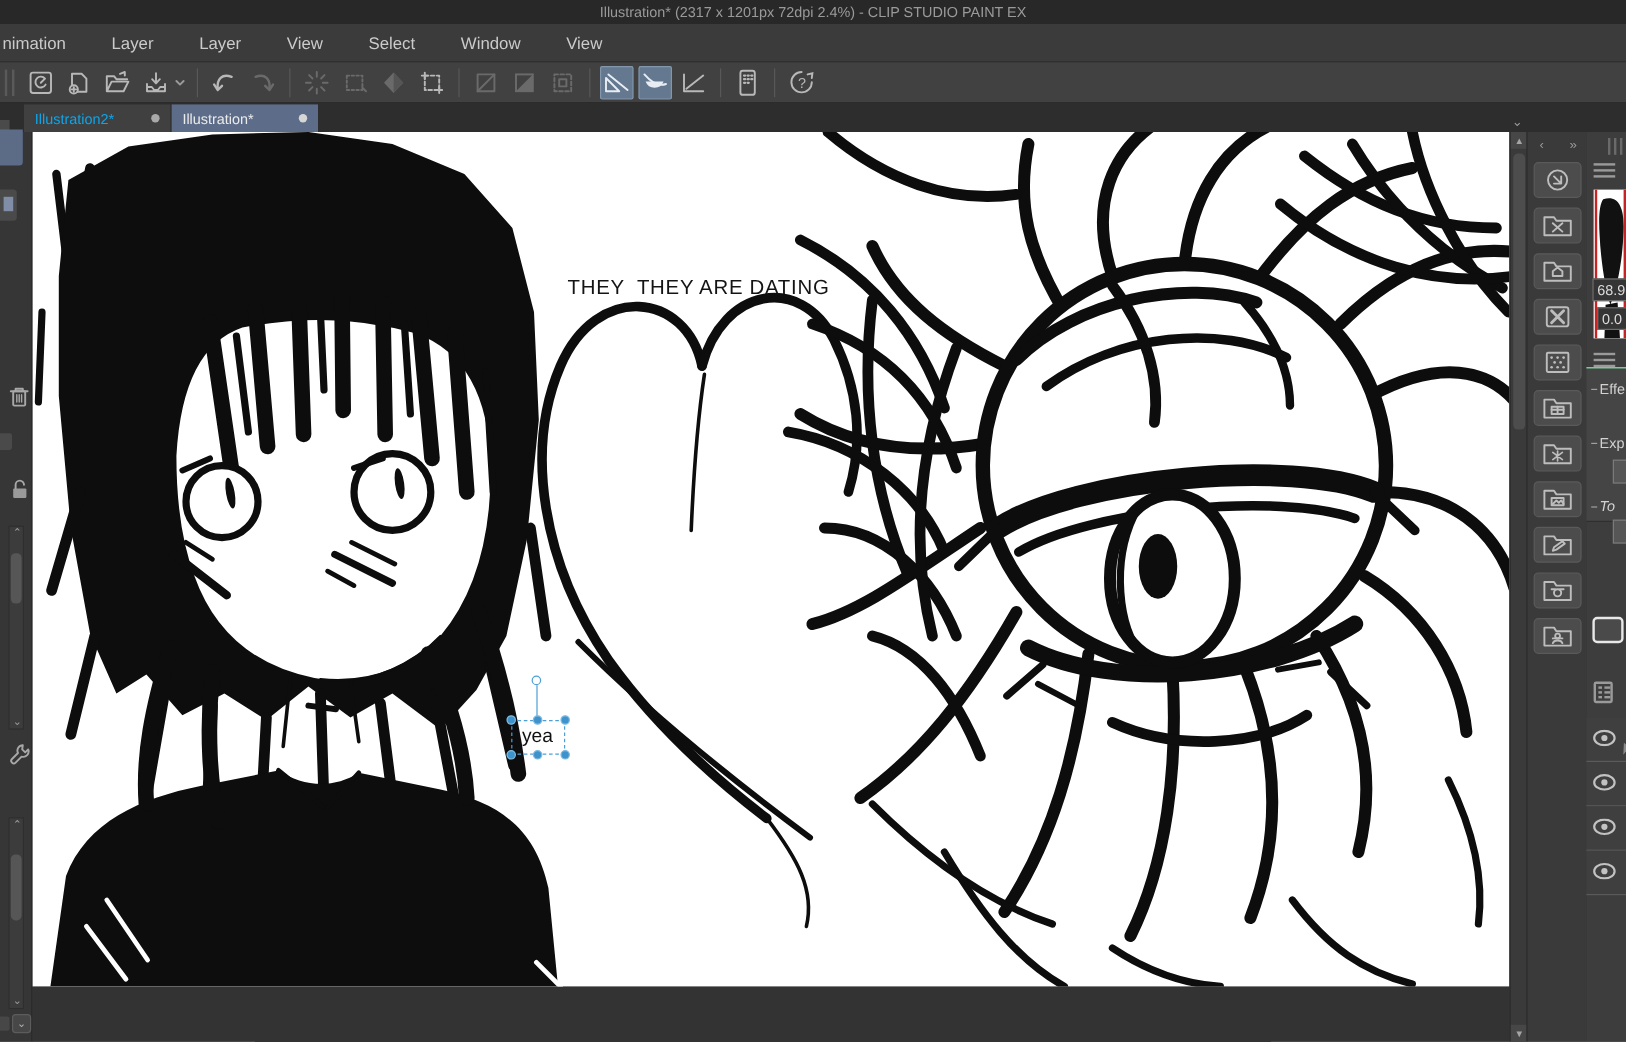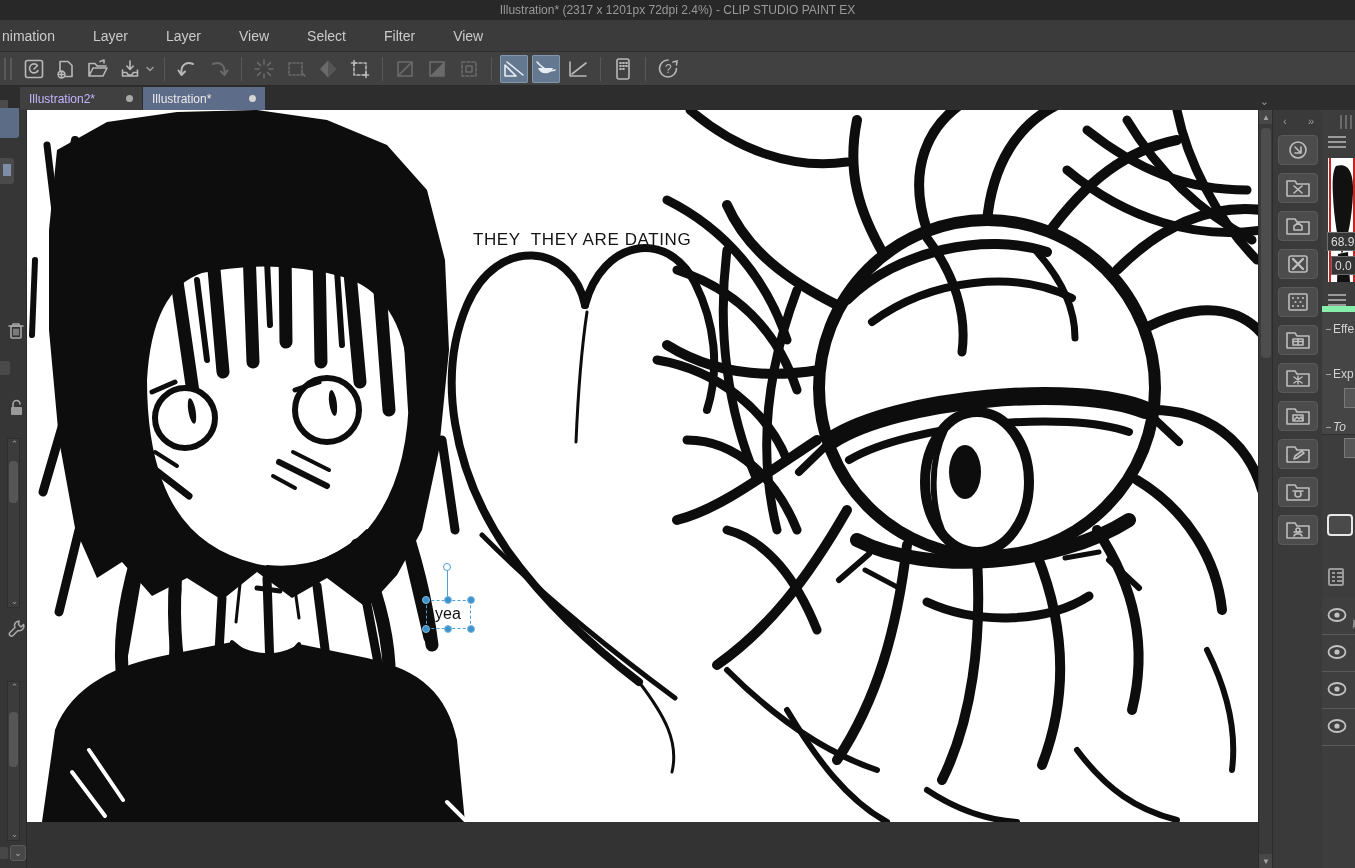--- a/index.html
+++ b/index.html
@@ -29,21 +29,21 @@
   .tb-btn.hl { background:#64788f; color:#e8edf4; box-shadow:inset 0 0 0 1px #8396ab; }
   .tb-sep { width:1px; height:24px; background:#585858; margin:0 6px; }
   .tb-chevron { color:#9a9a9a; margin-left:-2px; }
 
   
   .tabbar { height:24px; background:#2d2d2d; display:flex; align-items:flex-end; position:relative; }
   .tabbar-left-notch { width:20px; height:100%; background:#2d2d2d; position:relative; }
   .tabbar-left-notch:after { content:""; position:absolute; left:0; bottom:0; width:8px; height:10px; background:#4a4a4a; }
   .tab { height:23px; min-width:122px; display:flex; align-items:center; justify-content:space-between;
     padding:0 9px; font-size:12px; margin-right:1px; cursor:default; }
-  .tab.inactive { background:#404040; color:#c4b5fd; }
+  .tab.inactive { background:#404040; color:#0ea5e9; }
   .tab.active { background:#5d6c88; color:#ebebeb; }
   .tab .tab-dot { width:7px; height:7px; border-radius:50%; background:#a9a9a9; margin-left:10px; }
   .tab.active .tab-dot { background:#d6d6d6; }
   .tabbar-chevron { position:absolute; right:86px; bottom:2px; color:#9a9a9a; font-size:11px; }
 
   
   .main { display:flex; height:758px; }
 
   
   .left-strip { width:27px; background:#363636; position:relative; border-right:1px solid #2a2a2a; }
@@ -93,21 +93,21 @@
   .rp-grip { right:3px; top:5px; width:12px; height:14px;
     border-left:2px solid #6a6a6a; border-right:2px solid #6a6a6a; }
   .rp-grip:after { content:""; position:absolute; left:3px; top:0; width:2px; height:100%; background:#6a6a6a; }
   .hamburger { width:18px; height:12px; border-top:2px solid #9a9a9a; border-bottom:2px solid #9a9a9a; position:relative; }
   .hamburger:after { content:""; position:absolute; left:0; top:3px; width:100%; height:2px; background:#9a9a9a; }
   .rp-thumb { left:6px; top:48px; width:27px; height:124px; background:#fff; overflow:hidden; }
   .rp-thumb .redline-l { position:absolute; left:1px; top:0; width:2px; height:100%; background:#c92222; }
   .rp-thumb .redline-r { position:absolute; right:0; top:0; width:2px; height:100%; background:#c92222; }
   .rp-field { left:5px; width:30px; height:19px; background:#353535; border:1px solid #6e6e6e;
     font-size:12px; color:#dcdcdc; padding:2px 0 0 3px; }
-  .rp-section { left:0; top:196px; width:33px; height:129px; background:#454545; border-top:6px solid #86efac;
+  .rp-section { left:0; top:196px; width:33px; height:129px; background:#454545; border-top:1px solid #86efac;
     border-bottom:1px solid #2f2f2f; }
   .rp-label { font-size:12px; color:#d2d2d2; position:absolute; left:4px; white-space:nowrap; }
   .rp-label:before { content:""; display:inline-block; width:5px; height:1px; background:#a0a0a0;
     vertical-align:middle; margin-right:2px; }
   .rp-minibox { position:absolute; left:22px; width:14px; height:20px; background:#565656; border:1px solid #7a7a7a; }
   .rp-toolsel { left:5px; top:404px; width:26px; height:22px; background:#4a4a4a;
     border:2px solid #e8e8e8; border-radius:4px; }
   .rp-listicon { left:6px; top:458px; width:16px; height:18px; border:2px solid #9a9a9a; border-radius:2px; position:absolute; }
   .rp-listicon:before { content:""; position:absolute; left:2px; top:2px; width:3px; height:2px; background:#9a9a9a;
     box-shadow:0 4px 0 #9a9a9a, 0 8px 0 #9a9a9a; }
@@ -127,21 +127,21 @@
 <div class="titlebar">
   <span>Illustration* (2317 x 1201px 72dpi 2.4%)  - CLIP STUDIO PAINT EX</span>
 </div>
 
 <div class="menubar">
   <div class="menu-item">nimation</div>
   <div class="menu-item">Layer</div>
   <div class="menu-item">Layer</div>
   <div class="menu-item">View</div>
   <div class="menu-item">Select</div>
-  <div class="menu-item">Filter</div>
+  <div class="menu-item">Window</div>
   <div class="menu-item">View</div>
 </div>
 
 <div class="toolbar">
   <div class="tb-grip"></div>
 
   <div class="tb-btn">
     <svg width="22" height="22" viewBox="0 0 22 22" class="icon-stroke">
       <rect x="2.5" y="2.5" width="17" height="17" rx="2"></rect>
       <path d="M14.5 7.5 A4.5 4.5 0 1 0 15 12.5 M11 11 l3.5 -3.5"></path>

